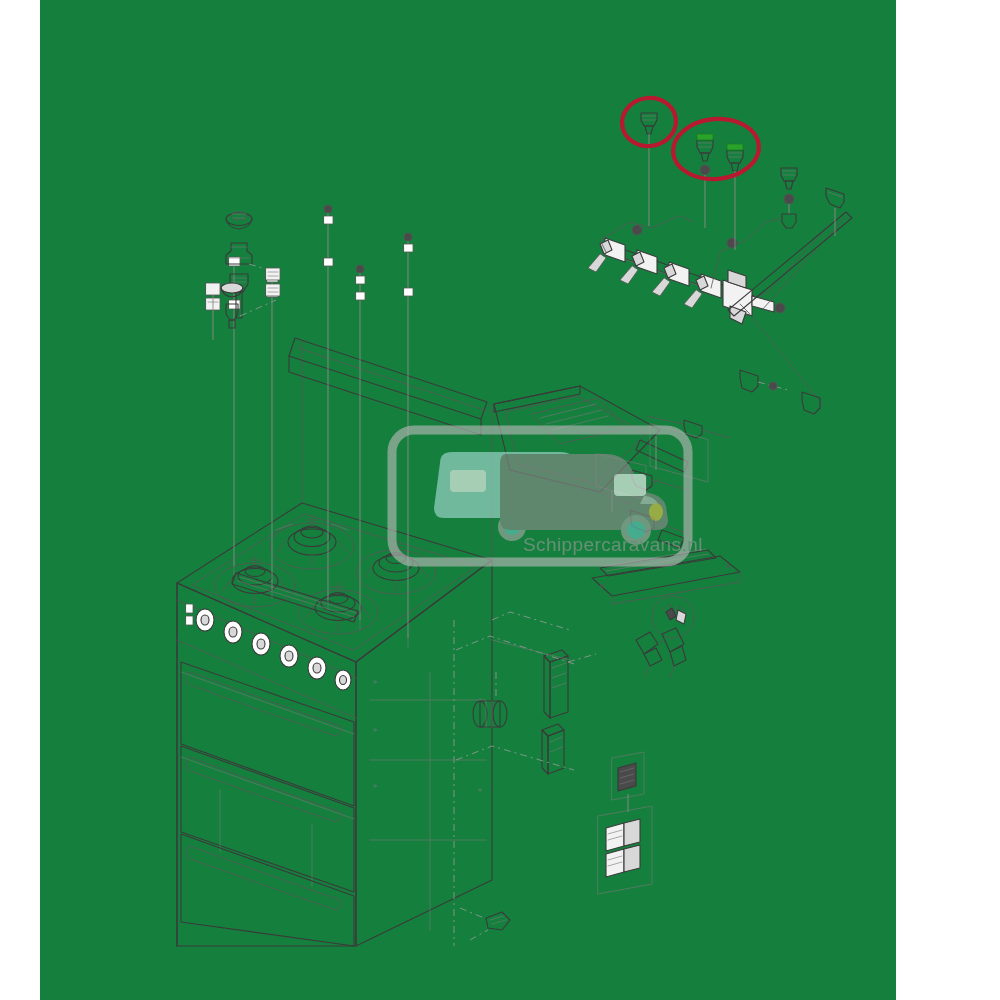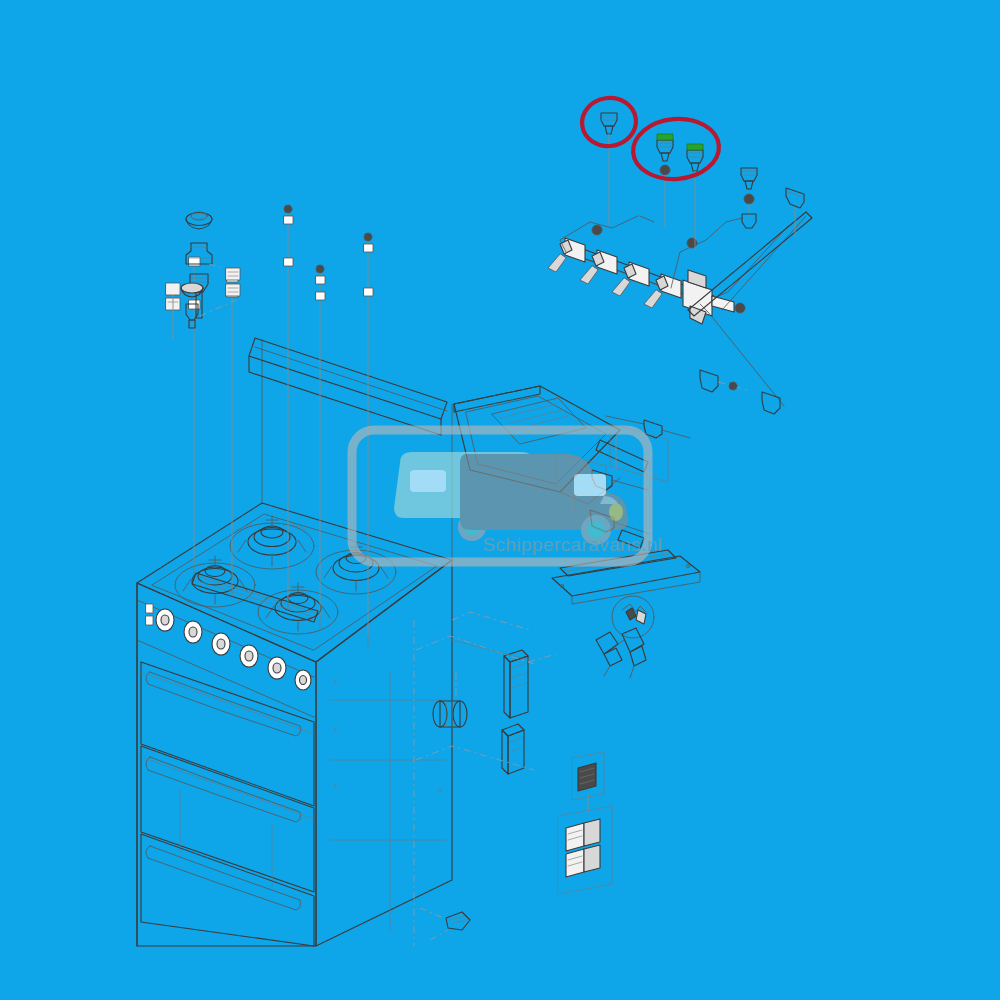--- a/index.html
+++ b/index.html
@@ -6,24 +6,25 @@
   html, body {
     margin: 0;
     padding: 0;
     background: #ffffff;
   }
   body {
     font-family: "Liberation Sans", sans-serif;
   }
   #stage {
     position: relative;
-    width: 1000px;
+    width: 856px;
     height: 1000px;
-    background: #0ea5e9;
+    background: #15803d;
     overflow: hidden;
+    margin-left: 40px;
   }
   #stage svg.layer {
     position: absolute;
     left: 0;
     top: 0;
     width: 1000px;
     height: 1000px;
   }
   .ln {
     fill: none;

